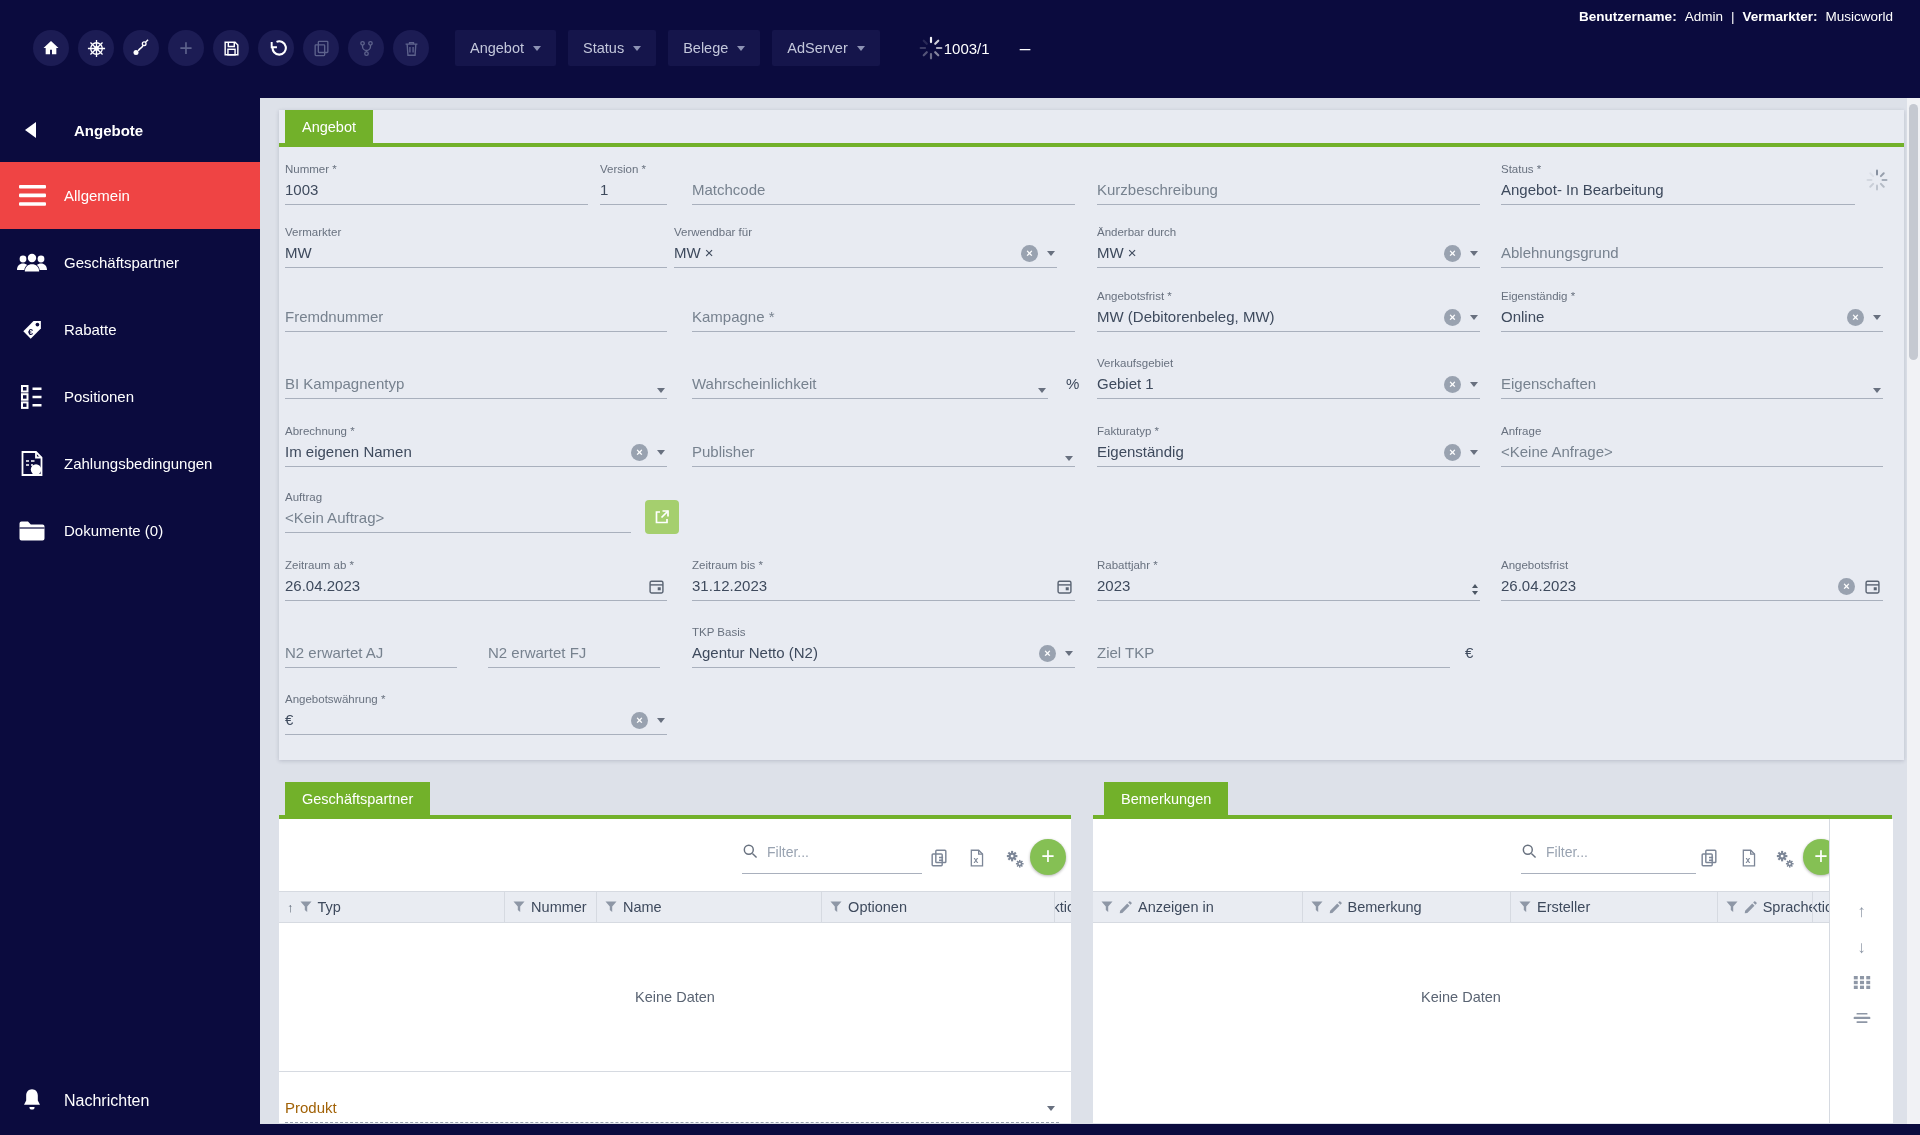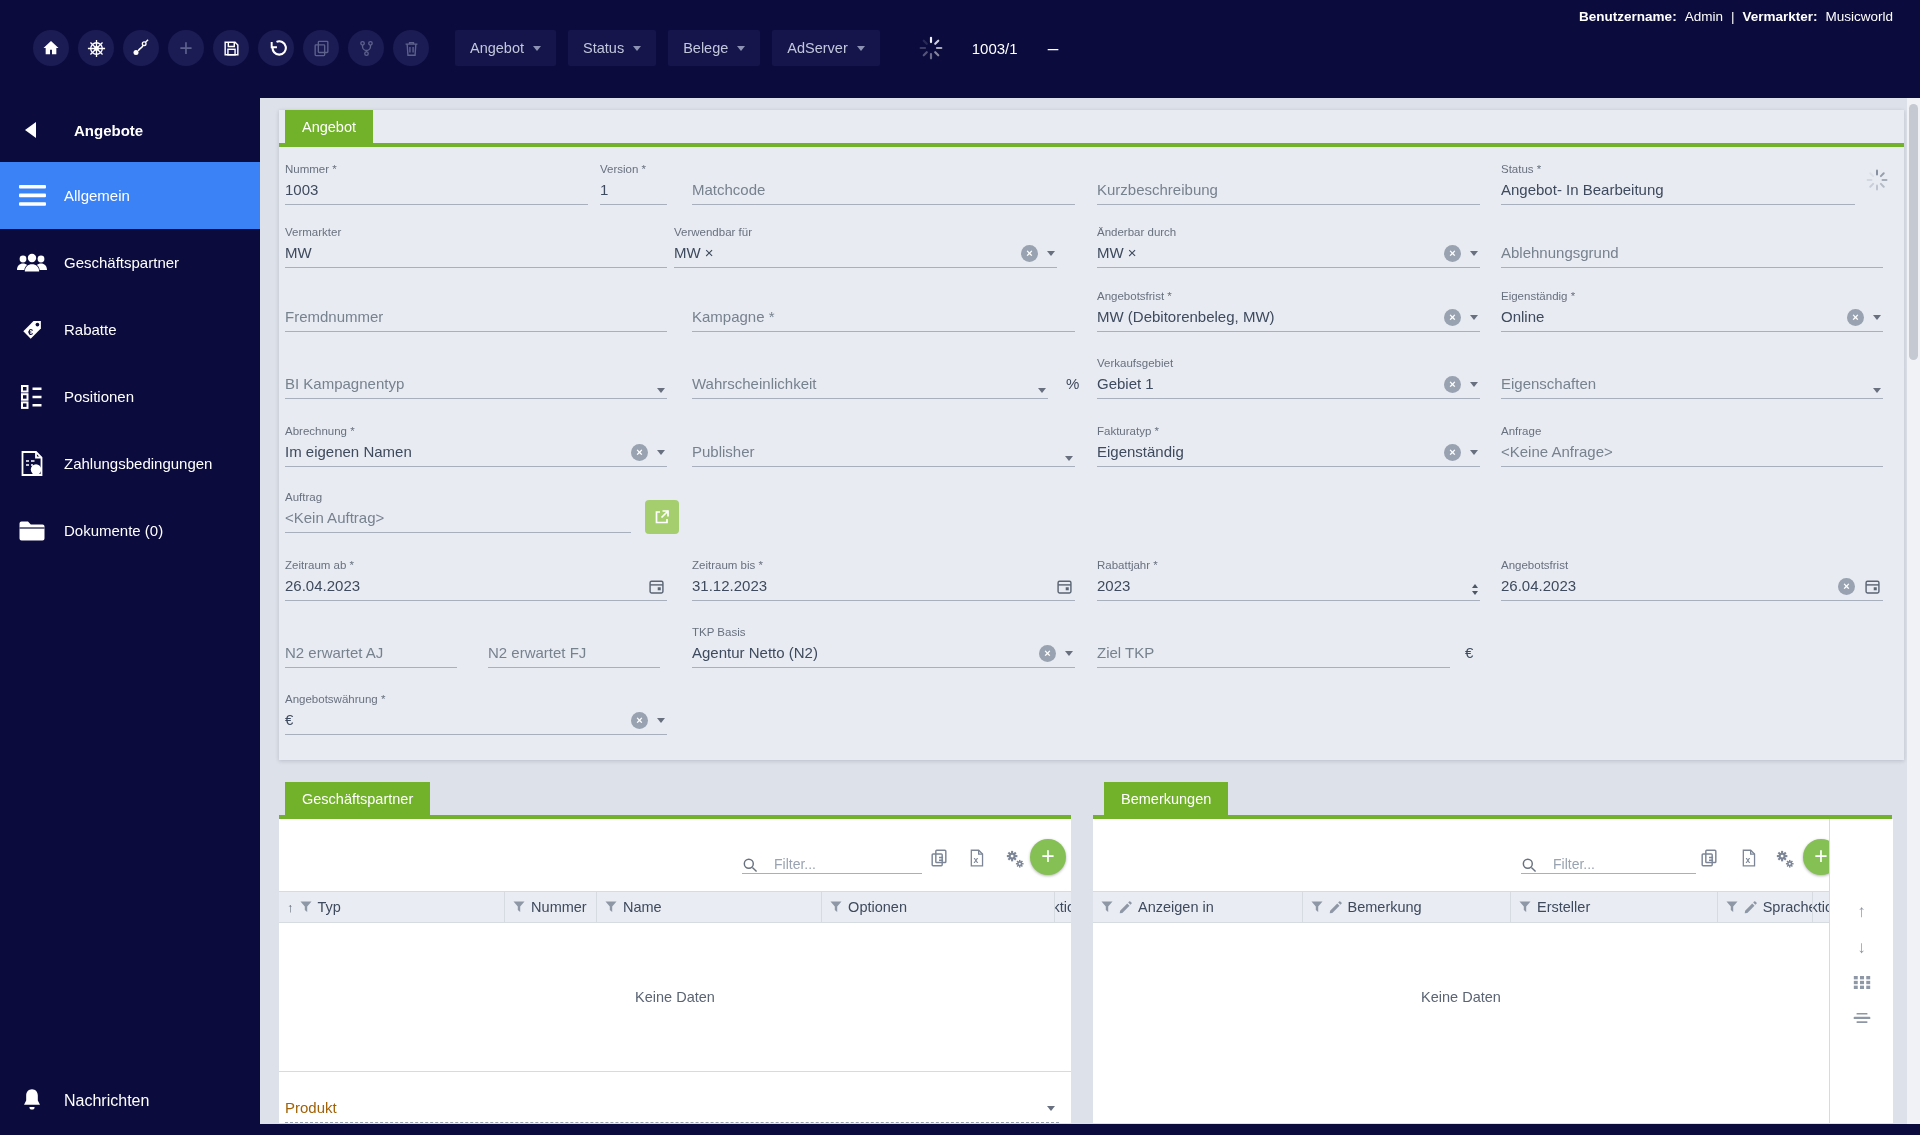--- a/index.html
+++ b/index.html
@@ -8,30 +8,30 @@
   
   #hdr{position:absolute;left:0;top:0;width:1920px;height:98px;background:#0b0b3e}
   #userbar{position:absolute;top:9px;right:27px;color:#fff;font-size:13.5px;display:flex;gap:8px;align-items:center}
   #userbar .bld{font-weight:700}
   #toolbar{position:absolute;left:33px;top:30px;height:36px;display:flex;align-items:center}
   .cbtn{width:36px;height:36px;border-radius:50%;background:#1c1c54;display:flex;align-items:center;justify-content:center;color:#fff;margin-right:9px;flex:0 0 auto;cursor:pointer}
   .cbtn.dis{color:#5d628c}
   .mbtn{height:36px;background:#15154b;color:#c3c7db;font-size:14.5px;display:flex;align-items:center;gap:9px;padding:0 15px;margin-right:12px;border-radius:2px;cursor:pointer}
   .crt{width:0;height:0;border-left:4.5px solid transparent;border-right:4.5px solid transparent;border-top:5.5px solid #68707f;display:inline-block}
   .mbtn .crt{border-top-color:#8d92b4}
-  #rec{color:#fff;font-size:15px;margin-left:28px}
+  #rec{color:#fff;font-size:15px;}
   #mincol{color:#fff;font-size:19px;margin-left:30px;cursor:pointer;line-height:10px}
   #hdr-spinner{margin-left:26px}
   
   #sidebar{position:absolute;left:0;top:98px;width:260px;height:1037px;background:#0b0b3e;color:#fff}
   .sd-title{height:64px;display:flex;align-items:center}
   .backtri{width:0;height:0;border-top:8px solid transparent;border-bottom:8px solid transparent;border-right:11px solid #fff;margin-left:25px;cursor:pointer}
   .sd-title b{margin-left:38px;font-size:15px}
   .sd-item{height:67px;display:flex;align-items:center;cursor:pointer}
-  .sd-item.active{background:#3b82f6}
+  .sd-item.active{background:#ef4444}
   .sd-ico{width:64px;display:flex;justify-content:center;align-items:center;color:#fff;flex:0 0 auto}
   .sd-item .lbl{font-size:15px}
   #sd-msg{position:absolute;left:0;bottom:12px;width:260px;height:44px;display:flex;align-items:center;cursor:pointer}
   
   #card{position:absolute;left:279px;top:110px;width:1625px;height:650px;background:#e8ebf2;box-shadow:0 1px 4px rgba(20,30,60,.18)}
   .tab{position:absolute;top:0;height:33px;background:#72b12a;color:#fff;font-size:14.5px;display:flex;align-items:center;padding:0 17px;cursor:pointer;white-space:nowrap}
   .gline{position:absolute;top:33px;left:0;right:0;height:4px;background:#72b12a}
   .f{position:absolute;height:42px;border-bottom:1px solid #a9b0bd;cursor:text}
   .fl{font-size:11.5px;color:#68717f;height:16px;line-height:15px;white-space:nowrap}
   .fv{position:absolute;left:0;right:0;top:16px;height:26px;line-height:24px;font-size:15px;color:#3e4a5d;white-space:nowrap;overflow:hidden}
@@ -44,21 +44,21 @@
   .stp .up{border-bottom:4.5px solid #4c5664}
   .stp .dn{border-top:4.5px solid #4c5664}
   .cal{color:#5a6473;cursor:pointer;display:flex}
   #exbtn{position:absolute;left:366px;top:390px;width:34px;height:34px;background:#a5cf6e;border-radius:4px;display:flex;align-items:center;justify-content:center;cursor:pointer}
   #status-spin{position:absolute;left:1586px;top:58px}
   
   .panel{position:absolute;top:782px;height:341px}
   #p1{left:279px;width:792px}
   #p2{left:1093px;width:799px}
   .pbody{position:absolute;left:0;top:37px;right:0;bottom:0;background:#fff}
-  .search{position:absolute;height:30px;border-bottom:1px solid #a9b0bd;display:flex;align-items:flex-end;gap:14px}
+  .search{position:absolute;height:30px;border-bottom:1px solid #a9b0bd;display:flex;align-items:flex-start;gap:7px}
   .search input{border:0;outline:0;background:transparent;font-size:14px;color:#3e4a5d;width:130px;font-family:inherit}
   ::placeholder{color:#99a3b1;opacity:1}
   .ibtn{position:absolute;width:24px;height:24px;color:#7c8697;display:flex;align-items:center;justify-content:center;cursor:pointer}
   .addbtn{position:absolute;width:36px;height:36px;border-radius:50%;background:#85c054;color:#fff;font-size:23px;line-height:34px;text-align:center;box-shadow:0 1px 3px rgba(0,0,0,.3);cursor:pointer}
   .thead{position:absolute;left:0;top:72px;height:30px;display:flex;background:#e9ecf2;border-top:1px solid #d6dae1;border-bottom:1px solid #d6dae1}
   .th{display:flex;align-items:center;gap:6px;padding:0 8px;font-size:14.5px;color:#3e4a5d;border-right:1px solid #d6dae1;overflow:hidden;cursor:pointer}
   .th.last{border-right:0;justify-content:center}
   .th .fun{color:#8e97a6;display:flex}
   .th .pen{color:#8e97a6;display:flex}
   .sorta{color:#5a6473;font-size:13px}

